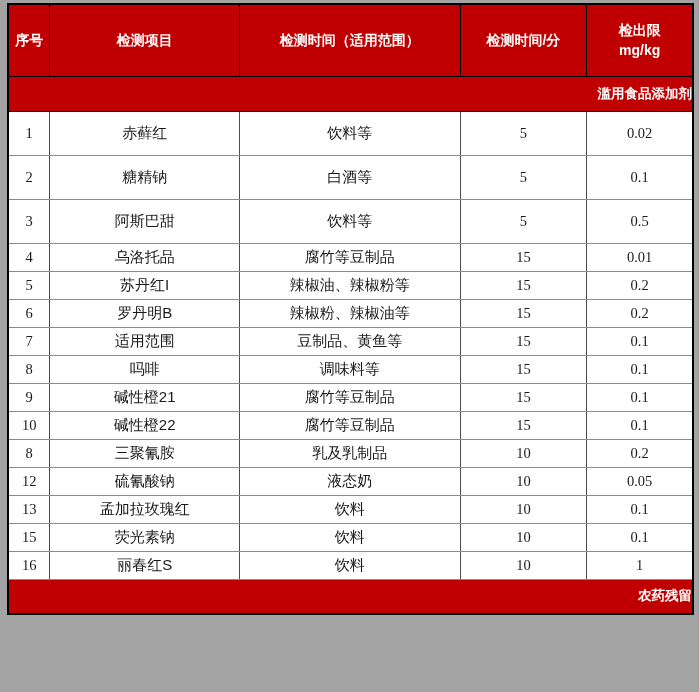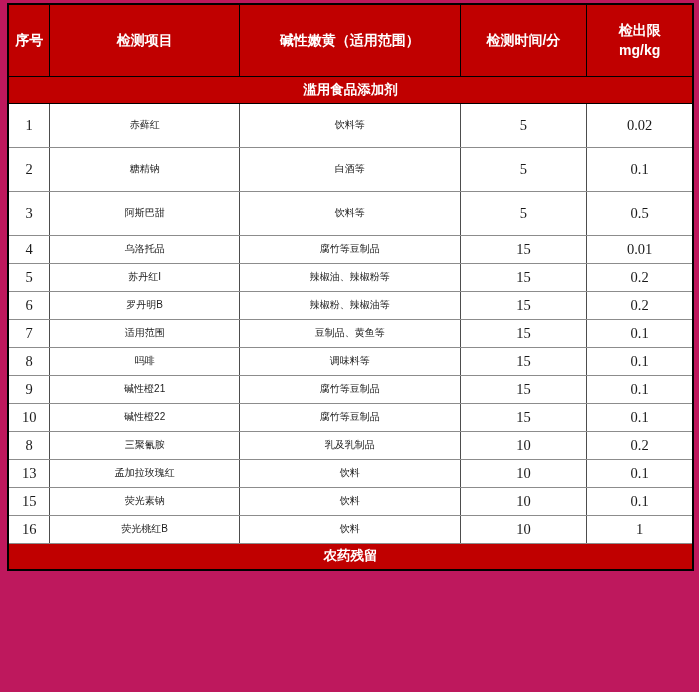--- a/index.html
+++ b/index.html
@@ -5,21 +5,21 @@
   * { margin: 0; padding: 0; box-sizing: border-box; }
   html, body { background: #ffffff; }
   body {
     width: 699px; height: 692px;
     font-family: "Liberation Sans", "DejaVu Sans", sans-serif;
     overflow: hidden;
   }
   .sheet {
     position: relative;
     width: 699px; height: 692px;
-    background: #be185d;
+    background: #a3a3a3;
   }
   table.main {
     position: absolute;
     left: 7px; top: 3px;
     width: 687px;
     border-collapse: collapse;
     table-layout: fixed;
     border: 2px solid #000000;
   }
   
@@ -40,58 +40,58 @@
     height: 72px;
     border: 1px solid #000000;
     line-height: 1.45;
   }
   
   tr.band td {
     background: #c00000;
     color: #ffffff;
     font-weight: bold;
     font-size: 13.5px;
-    text-align: center;
+    text-align: right;
     vertical-align: middle;
-    height: 27px;
+    height: 35px;
     border: 1px solid #000000;
   }
   
   tr.row td {
     background: #ffffff;
     border: 1px solid #4d4d4d;
     border-top-color: #8c8c8c;
     border-bottom-color: #8c8c8c;
     text-align: center;
     vertical-align: middle;
     color: #1a1a1a;
     height: 28px;
   }
   tr.row.tall td { height: 44px; }
-  td.cn  { font-family: "Liberation Sans", "DejaVu Sans", sans-serif; font-size: 10px; }
+  td.cn  { font-family: "Liberation Sans", "DejaVu Sans", sans-serif; font-size: 15px; }
   td.num { font-family: "Liberation Serif", "DejaVu Serif", serif; font-size: 14.5px; }
 </style>
 </head>
 <body>
 
 <div class="sheet">
 <table class="main">
   <colgroup>
     <col class="c-no">
         <col class="c-item">
         <col class="c-foods">
         <col class="c-time">
         <col class="c-limit">
   </colgroup>
 
   <tbody>
         <tr class="head">
     <th>序号</th>
     <th>检测项目</th>
-    <th>碱性嫩黄（适用范围）</th>
+    <th>检测时间（适用范围）</th>
     <th>检测时间/分</th>
     <th>
       <div>检出限</div>
       <div>mg/kg</div>
     </th>
   </tr>
 
   <tr class="band">
     <td colspan="5">滥用食品添加剂</td>
   </tr>
@@ -169,36 +169,43 @@
     <td class="num">0.1</td>
   </tr>
   <tr class="row">
     <td class="num">8</td>
     <td class="cn">三聚氰胺</td>
     <td class="cn">乳及乳制品</td>
     <td class="num">10</td>
     <td class="num">0.2</td>
   </tr>
   <tr class="row">
+    <td class="num">12</td>
+    <td class="cn">硫氰酸钠</td>
+    <td class="cn">液态奶</td>
+    <td class="num">10</td>
+    <td class="num">0.05</td>
+  </tr>
+  <tr class="row">
     <td class="num">13</td>
     <td class="cn">孟加拉玫瑰红</td>
     <td class="cn">饮料</td>
     <td class="num">10</td>
     <td class="num">0.1</td>
   </tr>
   <tr class="row">
     <td class="num">15</td>
     <td class="cn">荧光素钠</td>
     <td class="cn">饮料</td>
     <td class="num">10</td>
     <td class="num">0.1</td>
   </tr>
   <tr class="row">
     <td class="num">16</td>
-    <td class="cn">荧光桃红B</td>
+    <td class="cn">丽春红S</td>
     <td class="cn">饮料</td>
     <td class="num">10</td>
     <td class="num">1</td>
   </tr>
 
   <tr class="band">
     <td colspan="5">农药残留</td>
   </tr>
 </tbody>
     </table>

